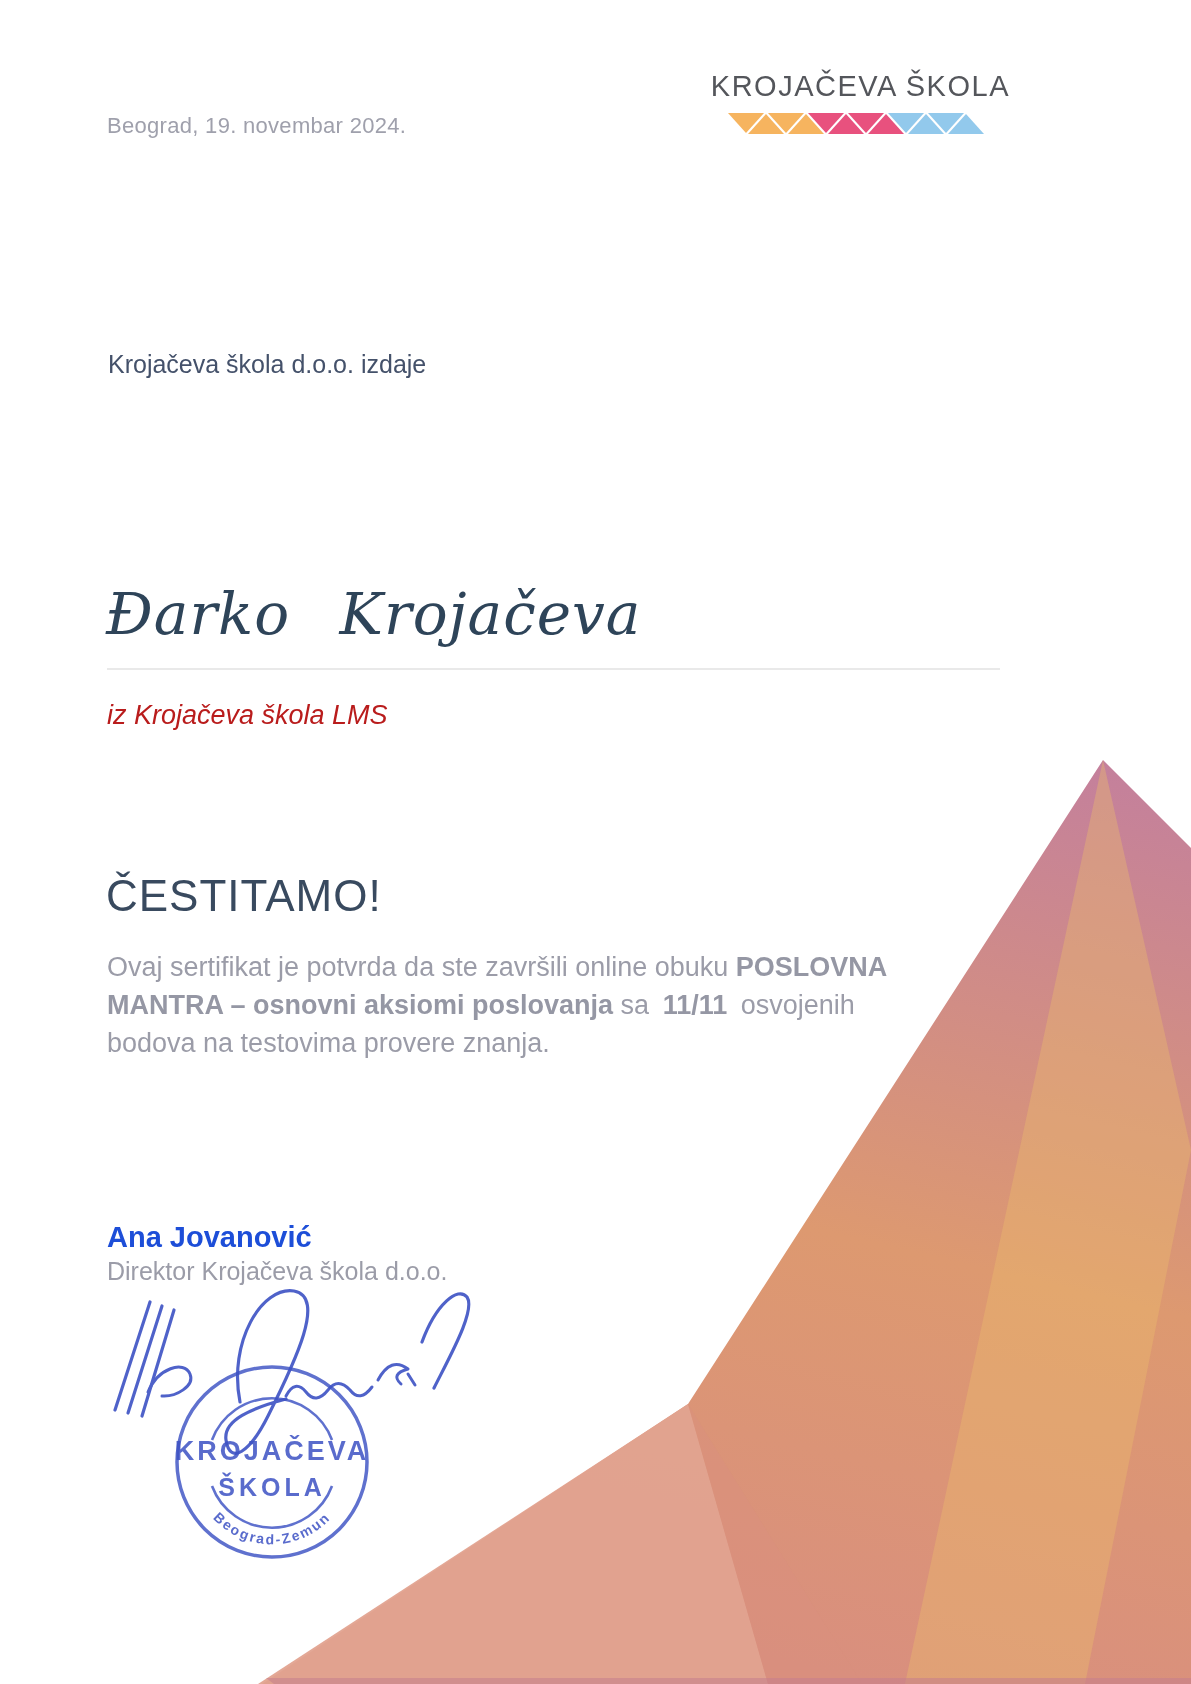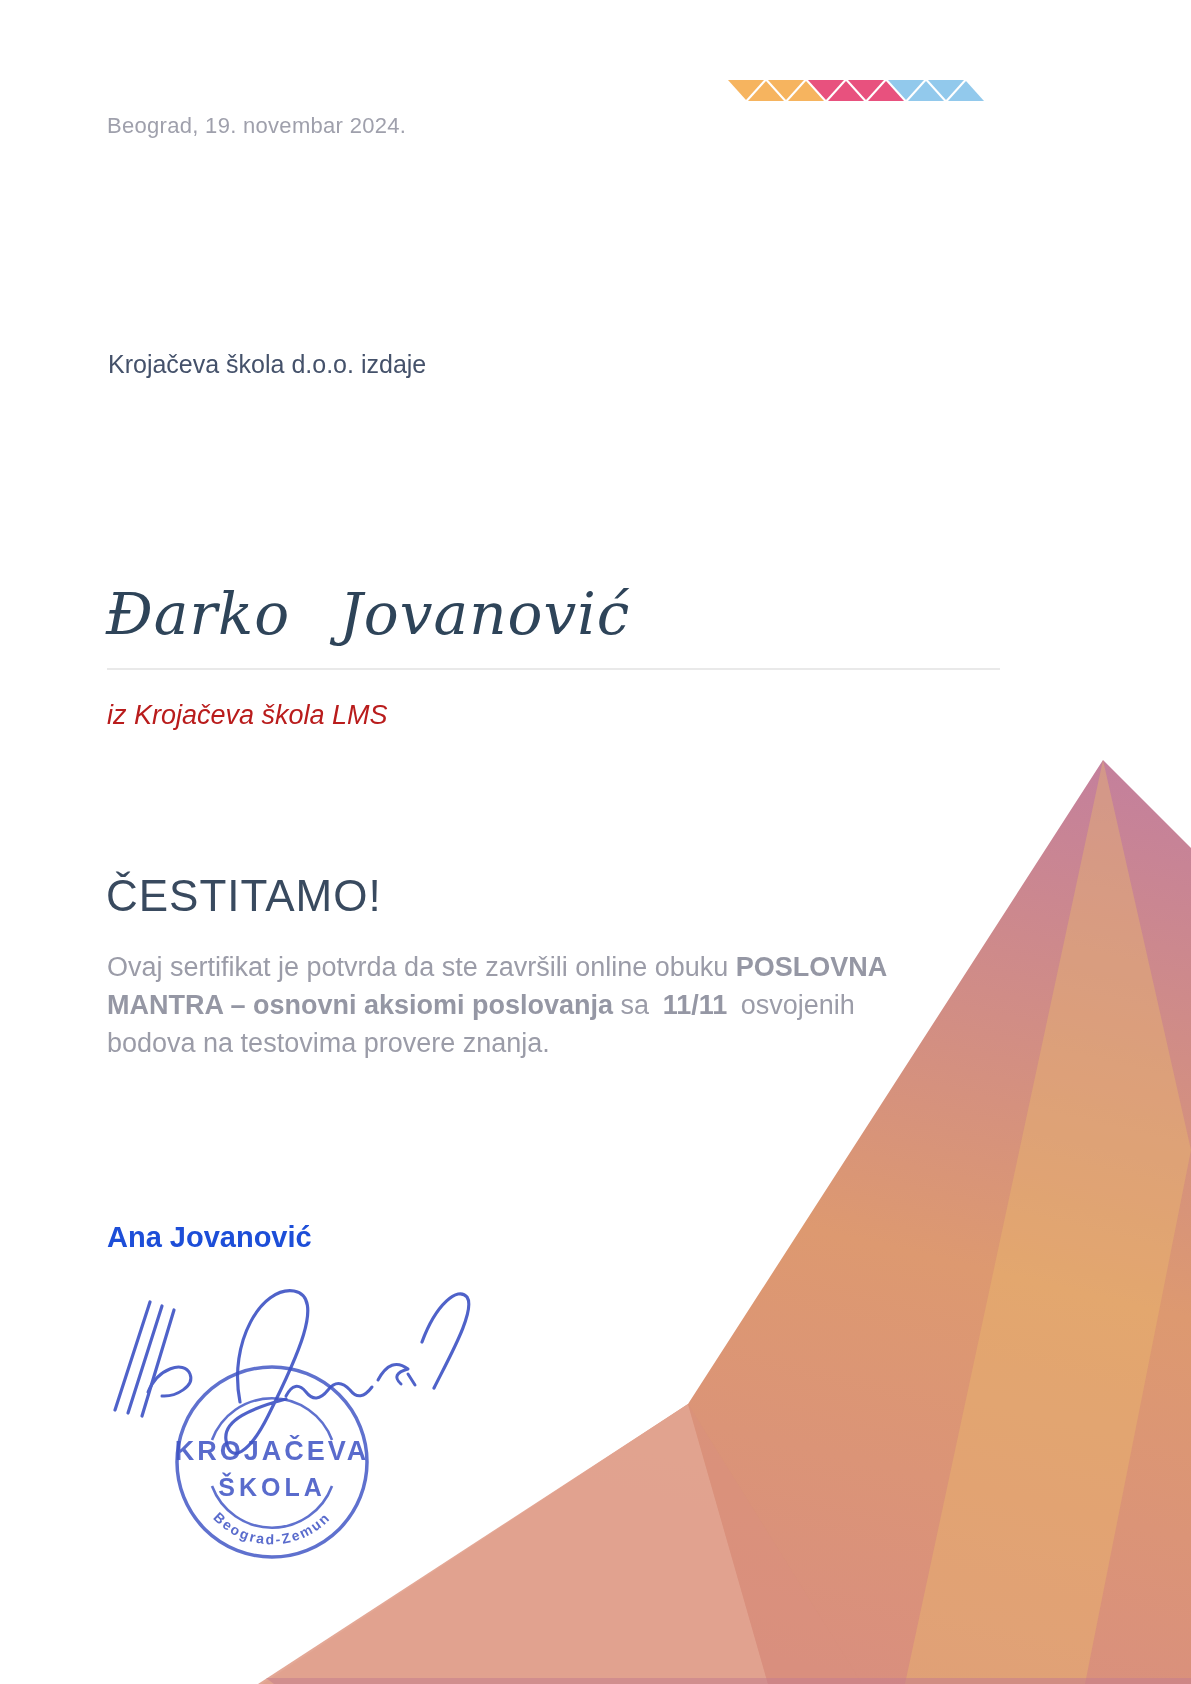--- a/index.html
+++ b/index.html
@@ -84,46 +84,48 @@
     <polygon points="1103,760 1191,848 1191,1684 262,1684 688,1404" fill="url(#gradMain)"></polygon>
     <polygon points="1103,760 1191,1150 1085,1684 905,1684" opacity="0.38" fill="#EDBE6C"></polygon>
     <polygon points="688,1404 258,1684 768,1684" opacity="0.95" fill="#E2A390"></polygon>
     <polygon points="688,1404 768,1684 862,1684" opacity="0.5" fill="#D98F7E"></polygon>
     <polygon points="266,1678 1191,1678 1191,1684 274,1684" opacity="0.55" fill="#C57E8E"></polygon>
   </svg>
 
   <div class="date-line">Beograd, 19. novembar 2024.</div>
 
   <div class="logo">
+    <div class="logo-text">KROJAČEVA ŠKOLA</div>
     <svg class="logo-triangles" id="logo-triangles" viewBox="0 0 260 23" aria-hidden="true">
         <polygon points="2,1 38,1 20,21" fill="#F6B45F"></polygon>
         <polygon points="22,22 58,22 40,2" fill="#F6B45F"></polygon>
         <polygon points="42,1 78,1 60,21" fill="#F6B45F"></polygon>
         <polygon points="62,22 98,22 80,2" fill="#F6B45F"></polygon>
         <polygon points="82,1 118,1 100,21" fill="#E8517E"></polygon>
         <polygon points="102,22 138,22 120,2" fill="#E8517E"></polygon>
         <polygon points="122,1 158,1 140,21" fill="#E8517E"></polygon>
         <polygon points="142,22 178,22 160,2" fill="#E8517E"></polygon>
         <polygon points="162,1 198,1 180,21" fill="#92C9EC"></polygon>
         <polygon points="182,22 218,22 200,2" fill="#92C9EC"></polygon>
         <polygon points="202,1 238,1 220,21" fill="#92C9EC"></polygon>
         <polygon points="222,22 258,22 240,2" fill="#92C9EC"></polygon>
       </svg>
   </div>
 
   <div class="issuer-line">Krojačeva škola d.o.o. izdaje</div>
 
-  <div class="recipient-name">Đarko Jovanović</div>
+  <div class="recipient-name">Đarko Krojačeva</div>
   <div class="name-underline"></div>
   <div class="recipient-origin">iz Krojačeva škola LMS</div>
 
   <h2 class="congrats-heading">ČESTITAMO!</h2>
   <p class="congrats-text"><span>Ovaj sertifikat je potvrda da ste završili online obuku </span><b>POSLOVNA MANTRA – osnovni aksiomi poslovanja</b><span> sa </span><b class="score">11/11</b><span> osvojenih bodova na testovima provere znanja.</span></p>
 
   <div class="signer-name">Ana Jovanović</div>
+  <div class="signer-role">Direktor Krojačeva škola d.o.o.</div>
 
   <svg class="signature-svg" viewBox="0 0 390 290" aria-hidden="true">
 
     <g fill="none" stroke-linecap="round" stroke-linejoin="round" opacity="0.9" stroke="#3D52C4">
       <path stroke-width="3.2" d="M25,130 L60,22"></path>
       <path stroke-width="3.2" d="M38,133 L72,26"></path>
       <path stroke-width="3.2" d="M52,136 L84,30"></path>
       <path stroke-width="3" d="M58,112 C68,88 94,80 100,94 C105,106 86,117 72,116"></path>
       <path stroke-width="3.2" d="M150,122 C138,62 172,6 204,11 C236,17 206,80 178,136 C160,172 140,186 136,160 C133,140 162,128 196,119"></path>
       <path stroke-width="3" d="M196,116 q9,-17 20,-4 q10,13 22,-2 q10,-13 22,0 q10,13 22,-3"></path>

